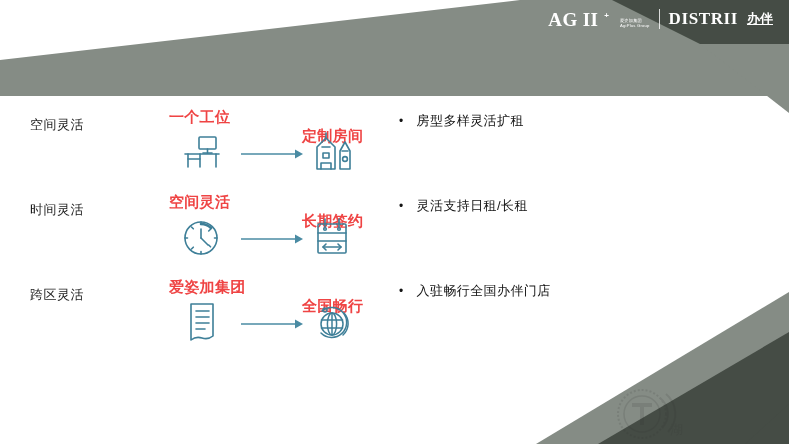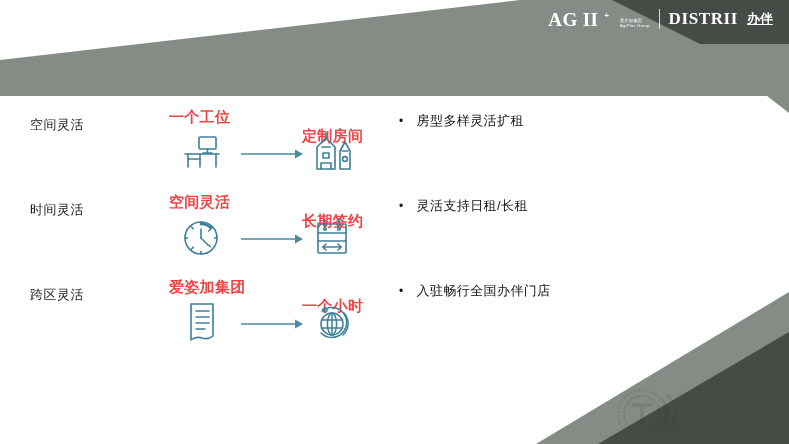--- a/index.html
+++ b/index.html
@@ -262,21 +262,21 @@
       <div class="bullet">
         <span class="dot">•</span>
         <span>灵活支持日租/长租</span>
       </div>
     </div>
 
     <div class="row">
       <div class="row-label">跨区灵活</div>
       <div class="pair">
         <div class="cap left">爱姿加集团</div>
-        <div class="cap right">一个小时</div>
+        <div class="cap right">全国畅行</div>
         <div class="ico left">
           <svg viewBox="0 0 46 44" xmlns="http://www.w3.org/2000/svg" fill="none" stroke="#3e7f98" stroke-width="1.6" stroke-linecap="round" stroke-linejoin="round">
             <path d="M12 5 h22 v32 q-5 4 -11 2 q-6 -2 -11 2 Z"></path>
             <path d="M17 12 h13"></path>
             <path d="M17 18 h13"></path>
             <path d="M17 24 h13"></path>
             <path d="M17 30 h9"></path>
           </svg>
         </div>
         <div class="arrow">

